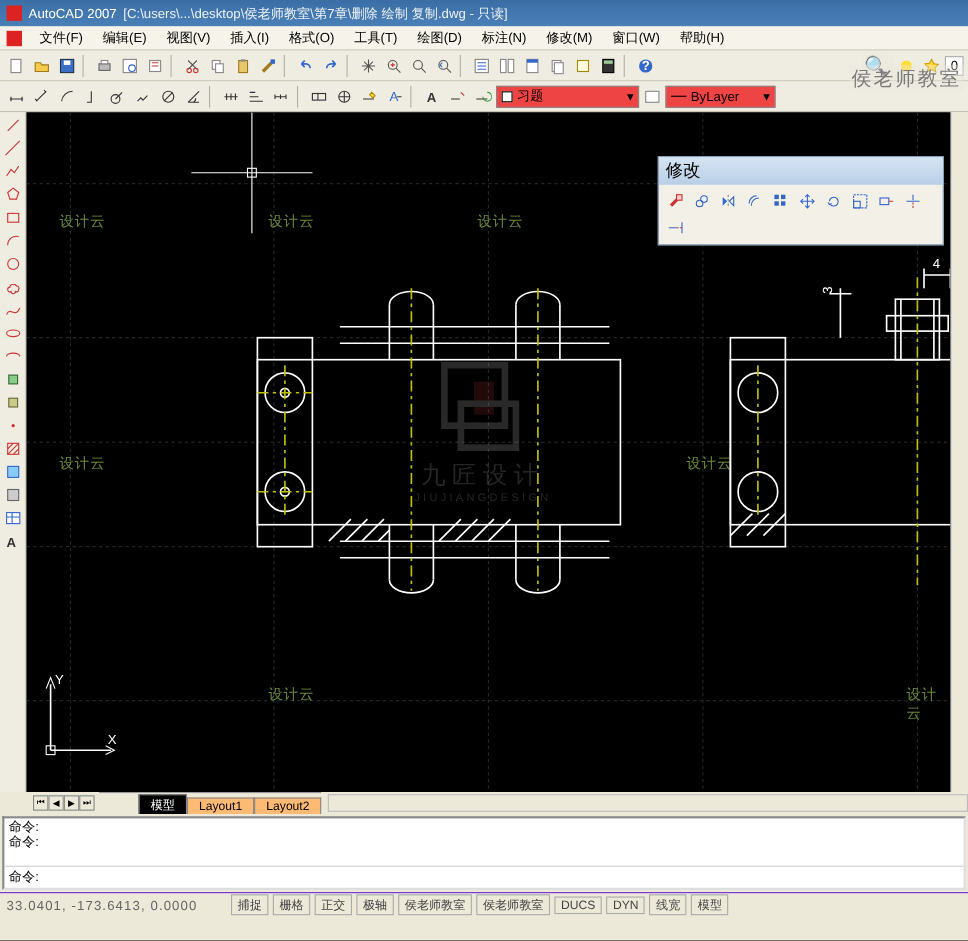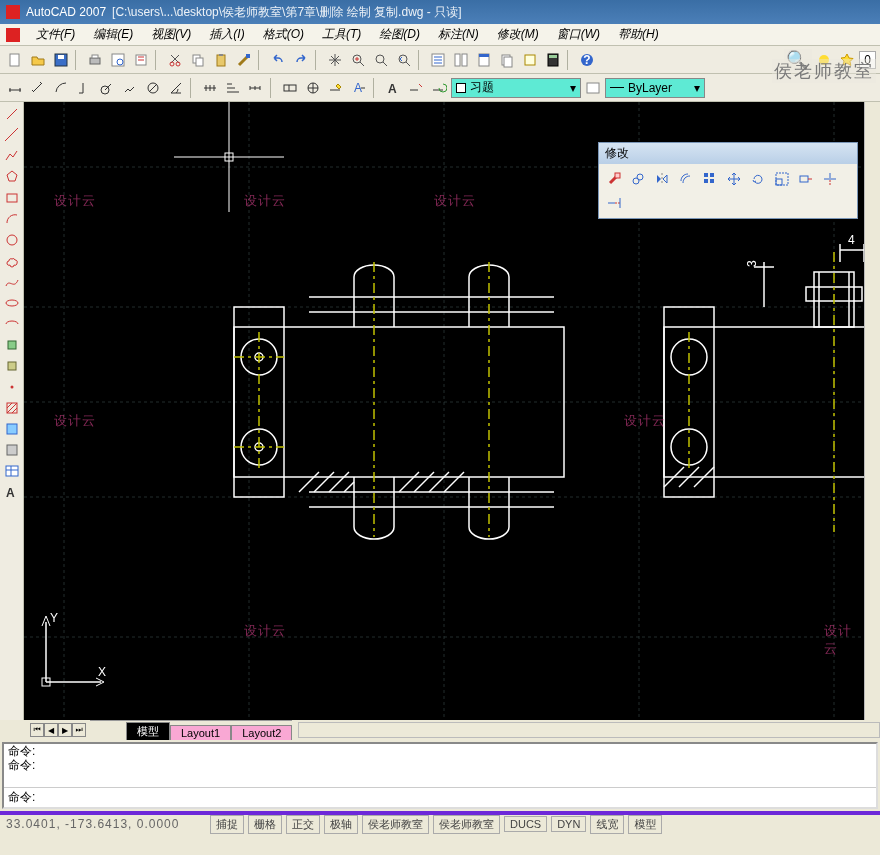--- a/index.html
+++ b/index.html
@@ -1,52 +1,52 @@
 <!DOCTYPE html>
 <html><head>
 <meta charset="utf-8">
 <style>
 * { box-sizing: border-box; margin: 0; padding: 0; font-family: "Microsoft YaHei", Tahoma, sans-serif; font-size: 12px; }
 body { width: 880px; height: 855px; background: #ece9d8; overflow: hidden; user-select: none; }
 .titlebar { height: 24px; background: linear-gradient(#3a6ea5,#4b7fb8); color: #fff; display: flex; align-items: center; padding: 0 6px; gap: 6px; }
 .titlebar .icon { width: 14px; height: 14px; background: #d22; }
-.menubar { height: 22px; background: #f5f3ea; display: flex; align-items: center; padding: 0 6px; gap: 2px; border-bottom: 1px solid #c0c0b0; font-style: italic; }
+.menubar { height: 22px; background: #f5f3ea; display: flex; align-items: center; padding: 0 6px; gap: 2px; border-bottom: 1px solid #c0c0b0; }
 .menu-item { padding: 2px 8px; cursor: default; }
 .toolbar { height: 28px; background: #efece1; display: flex; align-items: center; padding: 0 4px; gap: 1px; border-bottom: 1px solid #c0c0b0; }
 .tbtn { width: 22px; height: 22px; display: inline-flex; align-items: center; justify-content: center; border: 1px solid transparent; }
 .sep { width: 6px; height: 20px; border-left: 1px solid #b0b0a0; margin: 0 2px; }
-.layer-combo { width: 130px; height: 20px; border: 1px solid #888; background: #5eead4; display: inline-flex; align-items: center; padding: 0 4px; gap: 4px; }
+.layer-combo { width: 130px; height: 20px; border: 1px solid #888; background: #ef4444; display: inline-flex; align-items: center; padding: 0 4px; gap: 4px; }
 .layer-combo .sw { width: 10px; height: 10px; background: #fff; border: 1px solid #000; }
 .overlay-text { position: absolute; color: #7a7a7a; font-size: 18px; letter-spacing: 2px; pointer-events: none; background: rgba(235,233,222,0.4); padding: 0 2px;}
 .workarea { position: relative; display: flex; height: 618px; }
 .left-tools { width: 24px; background: #efece1; display: flex; flex-direction: column; align-items: center; padding: 2px 0; gap: 1px; border-right: 1px solid #c0c0b0; overflow: hidden; }
 .left-tools .tbtn { width: 20px; height: 20px; }
 .canvas { flex: 1; background: #000; position: relative; overflow: hidden; }
 .scroll-y { width: 16px; background: #ece9d8; border-left: 1px solid #bbb; }
 .tabbar { height: 20px; background: #ece9d8; display: flex; align-items: flex-end; padding-left: 36px; gap: 0; border-top: 1px solid #999; }
 .nav-btns { display:flex; align-items:center; position:absolute; left:30px; height:18px;}
 .nav-arrow{ width:14px; height:14px; border:1px solid #888; background:#ece9d8; display:flex; align-items:center; justify-content:center; font-size:8px;}
-.tab { padding: 1px 10px; border: 1px solid #888; border-bottom: none; background: #f9a8d4; font-size: 11px; cursor: default; position:relative; }
+.tab { padding: 1px 10px; border: 1px solid #888; border-bottom: none; background: #fdba74; font-size: 11px; cursor: default; position:relative; }
 .tab.active { background: #000; color: #fff; }
 .cmdpanel { background: #fff; border: 2px inset #ddd; margin: 2px; }
 .cmdhist { height: 44px; overflow: hidden; border-bottom: 1px solid #ccc; padding: 0 4px; line-height: 14px; font-family: "SimSun", monospace; }
 .cmdline { display: flex; align-items: center; padding: 1px 4px; font-family: "SimSun", monospace; }
 .cmdline input { border: none; outline: none; flex: 1; font-family: inherit; font-size: 12px; }
-.statusbar { height: 22px; background: #ece9d8; display: flex; align-items: center; padding: 0 6px; gap: 4px; border-top: 4px solid #6d28d9; font-size: 11px; color:#444;}
+.statusbar { height: 22px; background: #ece9d8; display: flex; align-items: center; padding: 0 6px; gap: 4px; border-top: 1px solid #6d28d9; font-size: 11px; color:#444;}
 .sb-coords { width:200px; letter-spacing:1px; color:#666;}
 .sb-toggle { border: 1px solid #aaa; padding: 1px 5px; background: #ece9d8; font-size: 11px; }
 
 
 .float-toolbar { position: absolute; right: 6px; top: 40px; width: 260px; background: #f2f0e7; border: 1px solid #7a96b8; box-shadow: 2px 2px 4px rgba(0,0,0,0.3); }
-.float-toolbar .ft-title { background: linear-gradient(#d6e4f2,#b9cfe7); padding: 2px 6px; font-size: 12px; }
+.float-toolbar .ft-title { background: linear-gradient(#d6e4f2,#b9cfe7); padding: 2px 6px; font-size: 16px; }
 .float-toolbar .ft-body { display: flex; flex-wrap: wrap; padding: 4px; gap: 2px; }
 
 
 svg { display:block; }
-.watermark { position:absolute; color:#ec4899; font-size:13px; opacity:0.55; pointer-events:none; letter-spacing:1px;}
+.watermark { position:absolute; color:#bef264; font-size:13px; opacity:0.55; pointer-events:none; letter-spacing:1px;}
 .bigmark { position:absolute; color:#6a6a6a; opacity:0.35; pointer-events:none; text-align:center;}
 .ucs { position:absolute; left:12px; bottom:28px; }
 .grid line { stroke:#3a4a4a; stroke-width:0.6; stroke-dasharray:3 3;}
 .draw line,.draw circle,.draw rect,.draw path { stroke:#fff; fill:none; stroke-width:1.5;}
 .draw .ctr { stroke:#c0c000; stroke-dasharray:10 4 3 4;}
 .draw .hatch { stroke:#fff; stroke-width:1;}
 .dim { stroke:#e0e0e0; stroke-width:0.8;}
 </style>
 </head>
 <body>
@@ -562,20 +562,29 @@
 
     <span class="watermark" style="left:30px; top:90px">设计云</span>
     <span class="watermark" style="left:220px;top:90px">设计云</span>
     <span class="watermark" style="left:410px;top:90px">设计云</span>
     <span class="watermark" style="left:30px; top:310px">设计云</span>
     <span class="watermark" style="left:600px;top:310px">设计云</span>
     <span class="watermark" style="left:220px;top:520px">设计云</span>
     <span class="watermark" style="left:600px;top:90px">设计云</span>
     <span class="watermark" style="left:800px;top:520px">设计云</span>
 
+    <div class="bigmark" style="left:315px;top:225px;width:200px">
+      <svg width="100" height="90" viewBox="0 0 100 90" style="margin:auto;display:block">
+        <rect x="15" y="5" width="55" height="55" fill="none" stroke="#777" stroke-width="6"></rect>
+        <rect x="42" y="20" width="18" height="30" fill="#a33" opacity="0.6"></rect>
+        <rect x="30" y="40" width="50" height="40" fill="none" stroke="#777" stroke-width="6"></rect>
+      </svg>
+      <div style="font-size:22px;letter-spacing:6px">九匠设计</div>
+      <div style="font-size:10px;letter-spacing:3px">JIUJIANGDESIGN</div>
+    </div>
 
     <div class="float-toolbar">
       <div class="ft-title">修改</div>
       <div class="ft-body">
         <span class="tbtn">
             <svg width="16" height="16">
               <path d="M4 12l8-8" stroke="#c33" stroke-width="3"></path>
               <rect x="9" y="2" width="5" height="5" fill="#fcc" stroke="#c33"></rect>
             </svg>
           </span>

